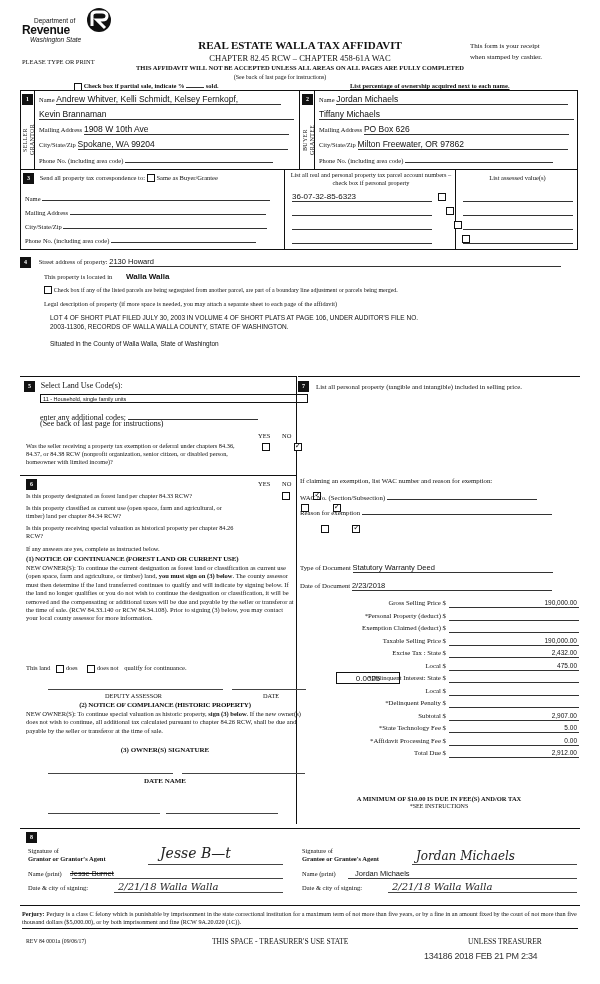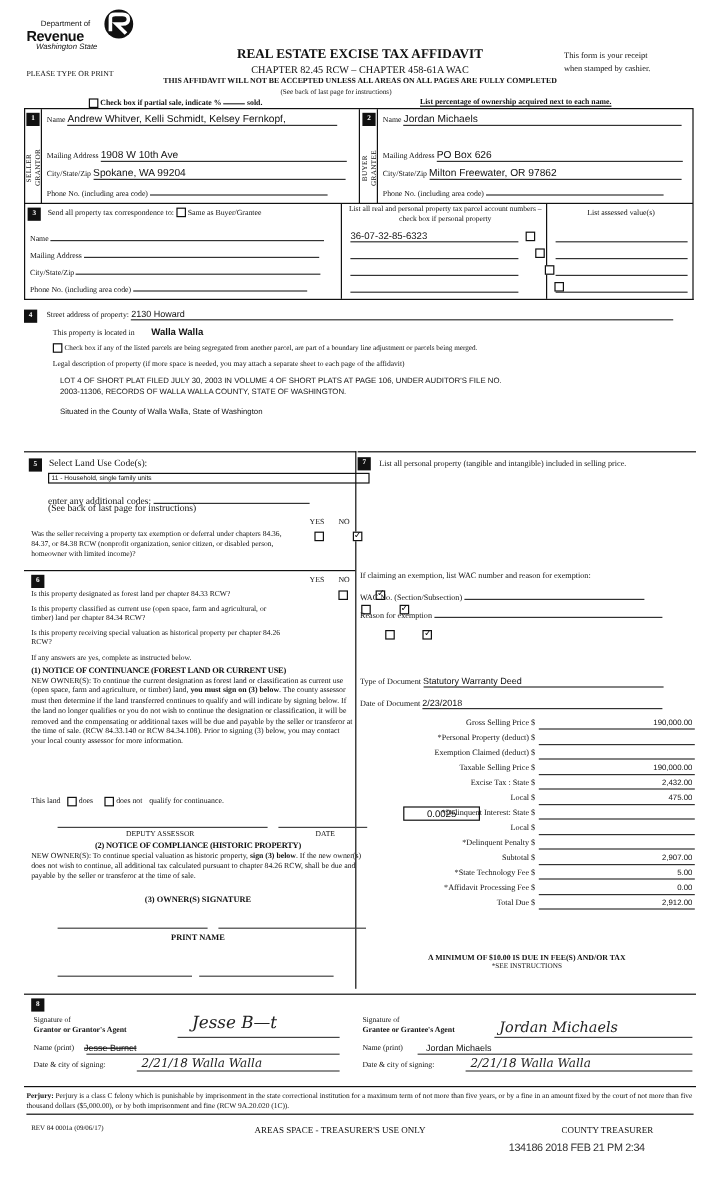--- a/index.html
+++ b/index.html
@@ -26,21 +26,21 @@
 <div class="abs" style="left:18px;top:6px;width:100px;height:40px">
   <svg class="abs" style="left:66px;top:0" width="30" height="28" viewBox="0 0 30 28">
     <circle cx="15" cy="14" r="12" fill="#111"></circle>
     <path d="M8 20 L8 9 Q8 6 12 6 L18 6 Q23 6 23 10 Q23 14 18 14 L13 14 L21 22" stroke="#fff" stroke-width="3" fill="none"></path>
   </svg>
   <div class="abs sans" style="left:16px;top:11px;font-size:6.5px">Department of</div>
   <div class="abs sans" style="left:4px;top:17px;font-size:12px;font-weight:bold;letter-spacing:-.3px">Revenue</div>
   <div class="abs sans" style="left:12px;top:30px;font-size:6.5px;font-style:italic">Washington State</div>
 </div>
 <div class="abs" style="left:22px;top:58px;font-size:6.5px">PLEASE TYPE OR PRINT</div>
-<div class="abs c" style="left:150px;top:39px;width:300px;font-size:11px;font-weight:bold">REAL ESTATE EXCISE TAX AFFIDAVIT</div>
+<div class="abs c" style="left:150px;top:39px;width:300px;font-size:11px;font-weight:bold">REAL ESTATE WALLA TAX AFFIDAVIT</div>
 <div class="abs c" style="left:150px;top:53px;width:300px;font-size:8.5px">CHAPTER 82.45 RCW – CHAPTER 458-61A WAC</div>
 <div class="abs" style="left:470px;top:42px;font-size:7px">This form is your receipt</div>
 <div class="abs" style="left:470px;top:53px;font-size:7px">when stamped by cashier.</div>
 <div class="abs c" style="left:60px;top:64px;width:480px;font-size:6.5px;font-weight:bold">THIS AFFIDAVIT WILL NOT BE ACCEPTED UNLESS ALL AREAS ON ALL PAGES ARE FULLY COMPLETED</div>
 <div class="abs c" style="left:180px;top:74px;width:200px;font-size:6px">(See back of last page for instructions)</div>
 <div class="row" style="left:74px;top:82px;font-size:6.5px;font-weight:bold">
   <span class="box"></span>
   <span>Check box if partial sale, indicate %</span>
   <span class="ul" style="display:inline-block;width:18px"></span>
   <span>sold.</span>
@@ -54,20 +54,23 @@
       <span class="num abs" style="left:1px;top:3px">1</span>
       <div class="abs vlabel" style="left:1px;top:22px;height:54px;width:12px">
         <span>SELLER</span><br>
         <span>GRANTOR</span>
       </div>
     </div>
     <div class="row" style="left:18px;top:3px;width:255px">
       <span style="font-size:6.5px">Name</span>
       <span class="fill ul" style="display:inline-block;width:225px;font-size:8.5px">Andrew Whitver, Kelli Schmidt, Kelsey Fernkopf,</span>
     </div>
+    <div class="row" style="left:18px;top:18px;width:255px">
+      <span class="fill ul" style="display:inline-block;width:255px;font-size:8.5px">Kevin Brannaman</span>
+    </div>
     <div class="row" style="left:18px;top:33px;width:255px">
       <span style="font-size:6.5px">Mailing Address</span>
       <span class="fill ul" style="display:inline-block;width:205px;font-size:8.5px">1908 W 10th Ave</span>
     </div>
     <div class="row" style="left:18px;top:48px;width:255px">
       <span style="font-size:6.5px">City/State/Zip</span>
       <span class="fill ul" style="display:inline-block;width:210px;font-size:8.5px">Spokane, WA 99204</span>
     </div>
     <div class="row" style="left:18px;top:64px;width:255px">
       <span style="font-size:6.5px">Phone No. (including area code)</span>
@@ -79,20 +82,23 @@
     <div class="abs" style="left:0;top:0;width:14px;height:79px;border-right:1px solid #111">
       <span class="num abs" style="left:1px;top:3px">2</span>
       <div class="abs vlabel" style="left:1px;top:22px;height:54px;width:12px">
         <span>BUYER</span><br>
         <span>GRANTEE</span>
       </div>
     </div>
     <div class="row" style="left:18px;top:3px;width:255px">
       <span style="font-size:6.5px">Name</span>
       <span class="fill ul" style="display:inline-block;width:232px;font-size:8.5px">Jordan Michaels</span>
+    </div>
+    <div class="row" style="left:18px;top:18px;width:255px">
+      <span class="fill ul" style="display:inline-block;width:255px;font-size:8.5px">Tiffany Michaels</span>
     </div>
     <div class="row" style="left:18px;top:33px;width:255px">
       <span style="font-size:6.5px">Mailing Address</span>
       <span class="fill ul" style="display:inline-block;width:205px;font-size:8.5px">PO Box 626</span>
     </div>
     <div class="row" style="left:18px;top:48px;width:255px">
       <span style="font-size:6.5px">City/State/Zip</span>
       <span class="fill ul" style="display:inline-block;width:210px;font-size:8.5px">Milton Freewater, OR 97862</span>
     </div>
     <div class="row" style="left:18px;top:64px;width:255px">
@@ -212,21 +218,21 @@
   <div class="row" style="left:85px;top:315px;font-size:6.3px">DEPUTY ASSESSOR</div>
   <div class="row" style="left:243px;top:315px;font-size:6.3px">DATE</div>
   <div class="abs c" style="left:0;top:324px;width:290px;font-size:7px;font-weight:bold;letter-spacing:-.2px">(2) NOTICE OF COMPLIANCE (HISTORIC PROPERTY)</div>
   <div class="abs" style="left:6px;top:333px;width:280px;font-size:6.5px;line-height:8.4px">
     <span>NEW OWNER(S): To continue special valuation as historic property,</span>
     <b>sign (3) below</b><span>. If the new owner(s) does not wish to continue, all additional tax calculated pursuant to chapter 84.26 RCW, shall be due and payable by the seller or transferor at the time of sale.</span>
   </div>
   <div class="abs c" style="left:0;top:369px;width:290px;font-size:7px;font-weight:bold">(3) OWNER(S) SIGNATURE</div>
   <div class="line" style="left:28px;top:396px;width:125px"></div>
   <div class="line" style="left:162px;top:396px;width:123px"></div>
-  <div class="abs c" style="left:0;top:400px;width:290px;font-size:7px;font-weight:bold">PRINT NAME</div>
+  <div class="abs c" style="left:0;top:400px;width:290px;font-size:7px;font-weight:bold">DATE NAME</div>
   <div class="line" style="left:28px;top:436px;width:112px"></div>
   <div class="line" style="left:146px;top:436px;width:112px"></div>
 </div>
 
 <div class="abs" style="left:298px;top:376px;width:282px;height:448px;border-top:1px solid #111">
   <div class="row" style="left:0;top:4px">
     <span class="num">7</span>
   </div>
   <div class="abs" style="left:16px;top:5px;width:262px;font-size:6.8px;line-height:10px;text-indent:2px">List all personal property (tangible and intangible) included in selling price.</div>
   <div class="abs" style="left:16px;top:28px;width:262px;height:60px"></div>
@@ -330,15 +336,15 @@
   <div class="row" style="left:282px;top:55px;font-size:6.5px">Date &amp; city of signing:</div>
   <div class="line" style="left:368px;top:63px;width:189px"></div>
   <div class="row hand" style="left:372px;top:52px;font-size:10px">2/21/18   Walla Walla</div>
 </div>
 
 <div class="abs" style="left:22px;top:910px;width:556px;font-size:6.2px;line-height:8px;border-bottom:1px solid #111;padding-bottom:2px">
   <b>Perjury:</b>
   <span>Perjury is a class C felony which is punishable by imprisonment in the state correctional institution for a maximum term of not more than five years, or by a fine in an amount fixed by the court of not more than five thousand dollars ($5,000.00), or by both imprisonment and fine (RCW 9A.20.020 (1C)).</span>
 </div>
 <div class="row" style="left:26px;top:938px;font-size:5.8px">REV 84 0001a (09/06/17)</div>
-<div class="row" style="left:212px;top:937px;font-size:7.5px">AREAS SPACE - TREASURER'S USE ONLY</div>
-<div class="row" style="left:468px;top:937px;font-size:7.5px">COUNTY TREASURER</div>
+<div class="row" style="left:212px;top:937px;font-size:7.5px">THIS SPACE - TREASURER'S USE STATE</div>
+<div class="row" style="left:468px;top:937px;font-size:7.5px">UNLESS TREASURER</div>
 <div class="row sans" style="left:424px;top:951px;font-size:9px;color:#333;letter-spacing:-.3px">134186 2018 FEB 21 PM 2:34</div>
 
 </body></html>

